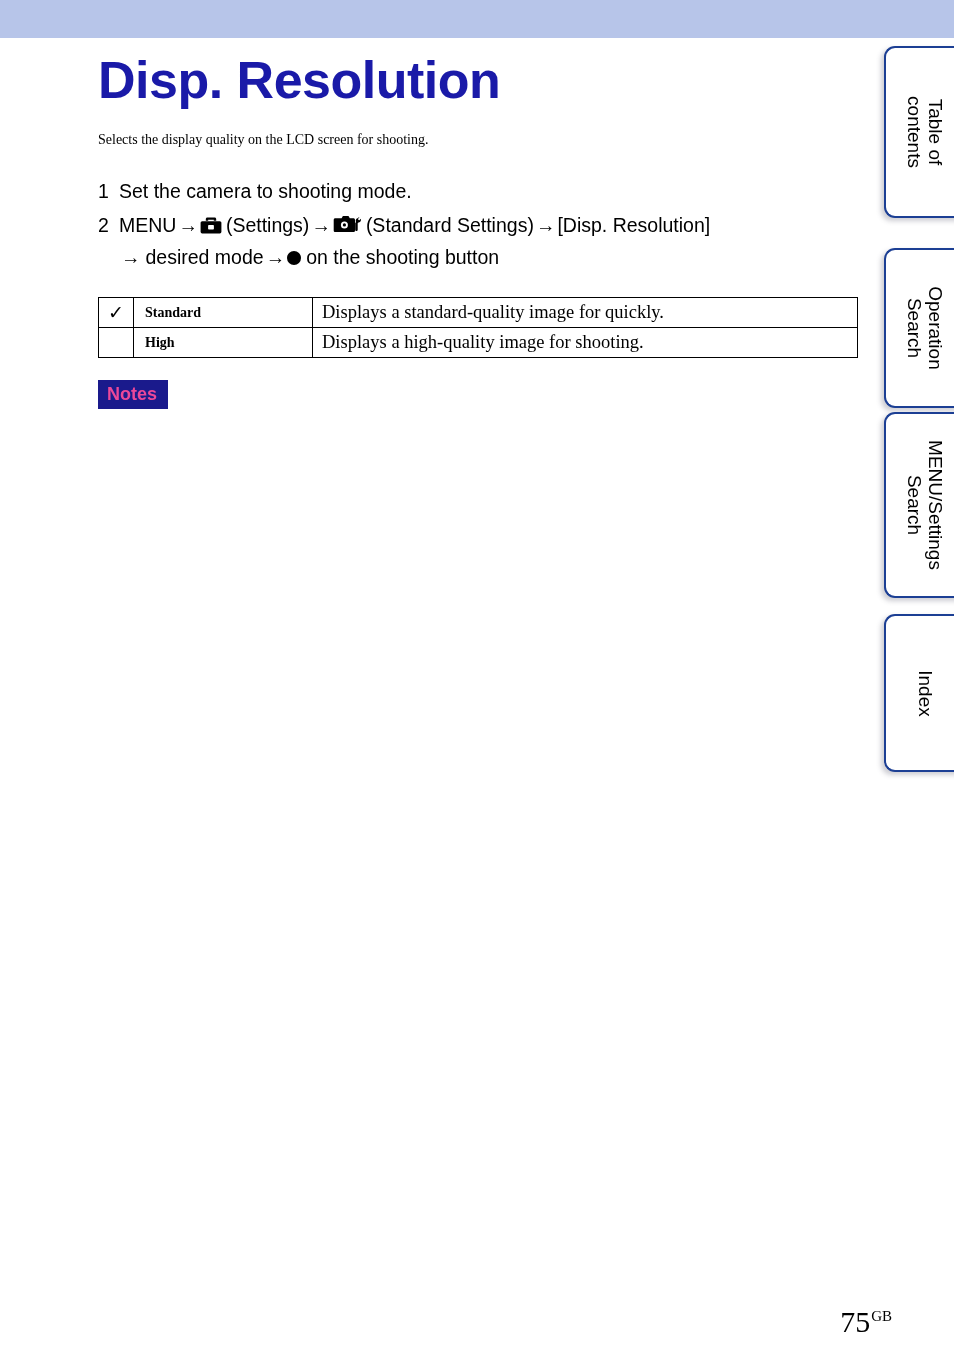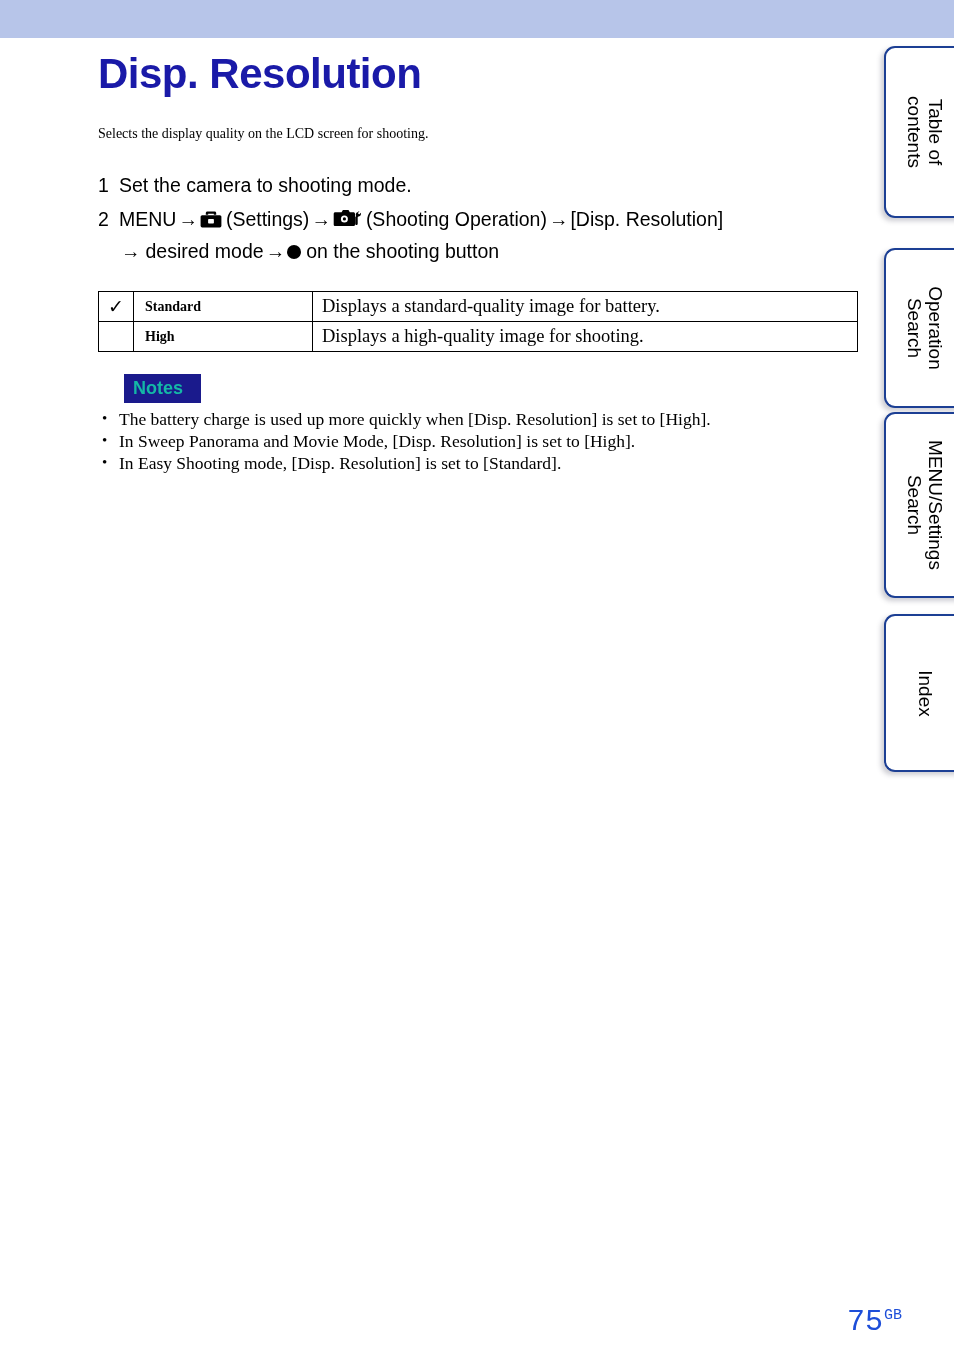--- a/index.html
+++ b/index.html
@@ -30,26 +30,26 @@
   #content {
     position: absolute;
     left: 98px;
     top: 38px;
     width: 760px;
   }
 
   #page-title {
     font-family: "Liberation Sans", sans-serif;
     font-weight: bold;
-    font-size: 42px;
+    font-size: 52px;
     line-height: 48px;
     color: #1a1aa8;
     letter-spacing: -0.5px;
     margin: 0;
-    padding-top: 12px;
+    padding-top: 18px;
   }
 
   #intro {
     font-family: "Liberation Serif", serif;
     font-size: 14px;
     line-height: 24px;
     margin-top: 24px;
   }
 
   
@@ -121,27 +121,26 @@
     line-height: 1;
     color: #000;
     font-family: "DejaVu Sans", sans-serif;
   }
 
   
   #notes-badge {
     display: inline-block;
     margin-top: 22px;
     background: #1a1a8c;
-    color: #14b8a6;
+    color: #ec4899;
     font-family: "Liberation Sans", sans-serif;
     font-weight: bold;
     font-size: 18px;
     line-height: 24px;
-    padding: 2px 18px 3px 9px;
-    margin-left: 26px;
+    padding: 2px 11px 3px 9px;
   }
   #notes-list {
     margin: 5px 0 0 0;
     padding: 0;
     list-style: none;
     font-family: "Liberation Serif", serif;
     font-size: 17.5px;
     line-height: 22px;
   }
   #notes-list li {
@@ -194,26 +193,26 @@
     white-space: pre;
   }
   .side-tab-label > span {
     transform: rotate(90deg);
     display: block;
   }
 
   
   #page-number {
     position: absolute;
-    right: 52px;
+    right: 62px;
     bottom: 32px;
-    font-family: Liberation Mono, monospace;
+    font-family: Liberation Serif, serif;
     font-size: 30px;
     line-height: 30px;
-    color: #1d4ed8;
+    color: #000000;
   }
   #page-number .sup {
     font-size: 15px;
     vertical-align: 11px;
     margin-left: 1px;
   }
 </style>
 </head>
 <body>
 
@@ -237,60 +236,55 @@
       <div class="step-body">
         <span>MENU</span><span class="arrow">→</span><span class="ico"><svg width="22" height="19" viewBox="0 0 22 19" aria-hidden="true">
             <path d="M7.4 1.6h7.2c.9 0 1.6.7 1.6 1.6v1.6h-2.4V3.7H8.2v1.1H5.8V3.2c0-.9.7-1.6 1.6-1.6z" fill="#000"></path>
             <rect x="0.6" y="5.2" width="20.8" height="12.2" rx="1.6" fill="#000"></rect>
             <rect x="8.1" y="8.9" width="5.8" height="4.6" rx="0.8" fill="#fff"></rect>
           </svg></span><span style="display:inline-block;width:4px"></span><span>(Settings)</span><span class="arrow">→</span><span class="ico"><svg width="28" height="20" viewBox="0 0 28 20" aria-hidden="true">
             <path d="M5.2 3.2h3.4l1.3-2.1h5.6l1.3 2.1h3.6c.9 0 1.6.7 1.6 1.6v10.6c0 .9-.7 1.6-1.6 1.6H2.3c-.9 0-1.6-.7-1.6-1.6V4.8c0-.9.7-1.6 1.6-1.6z" fill="#000"></path>
             <circle cx="11.4" cy="9.9" r="3.5" fill="#fff"></circle>
             <circle cx="11.4" cy="9.9" r="1.6" fill="#000"></circle>
             <path d="M25.4 3.0c-1.5 0-2.7 1.2-2.7 2.7 0 .5.15 1.0.4 1.4l-.9 1.0v6.6c0 .7.55 1.3 1.25 1.3s1.25-.6 1.25-1.3V8.3l.7-.8c1.45-.05 2.6-1.25 2.6-2.7 0-.35-.06-.7-.2-1.0l-1.35 1.35-1.1-.25-.25-1.1 1.35-1.35c-.3-.13-.65-.2-1.05-.2z" fill="#000"></path>
-          </svg></span><span style="display:inline-block;width:5px"></span><span>(Shooting Operation)</span><span class="arrow">→</span><span>[Disp. Resolution]</span>
+          </svg></span><span style="display:inline-block;width:5px"></span><span>(Standard Settings)</span><span class="arrow">→</span><span>[Disp. Resolution]</span>
         <br>
         <span class="arrow">→</span><span style="display:inline-block;width:3px"></span><span>desired mode</span><span class="arrow">→</span><span class="bullet-dot"></span><span style="display:inline-block;width:5px"></span><span>on the shooting button</span>
       </div>
     </div>
 
   </div>
 
   <table id="options-table">
     <tbody>
       <tr>
         <td class="col-check">
           <span class="check-mark">✓</span>
         </td>
         <td class="col-name">
           <div class="opt-name">Standard</div>
         </td>
         <td class="col-desc">
-          <div class="opt-desc">Displays a standard-quality image for battery.</div>
+          <div class="opt-desc">Displays a standard-quality image for quickly.</div>
         </td>
       </tr>
       <tr>
         <td class="col-check"></td>
         <td class="col-name">
           <div class="opt-name">High</div>
         </td>
         <td class="col-desc">
           <div class="opt-desc">Displays a high-quality image for shooting.</div>
         </td>
       </tr>
     </tbody>
   </table>
 
   <div>
     <div id="notes-badge" style="background: rgb(26, 26, 140);">Notes</div>
-    <ul id="notes-list">
-      <li>The battery charge is used up more quickly when [Disp. Resolution] is set to [High].</li>
-      <li>In Sweep Panorama and Movie Mode, [Disp. Resolution] is set to [High].</li>
-      <li>In Easy Shooting mode, [Disp. Resolution] is set to [Standard].</li>
-    </ul>
   </div>
 
 </div>
 
 <div id="side-tabs">
   <div class="side-tab" style="top: 46px; height: 172px;">
     <div class="side-tab-label"><span>Table of
 contents</span></div>
   </div>
   <div class="side-tab" style="top: 248px; height: 160px;">

